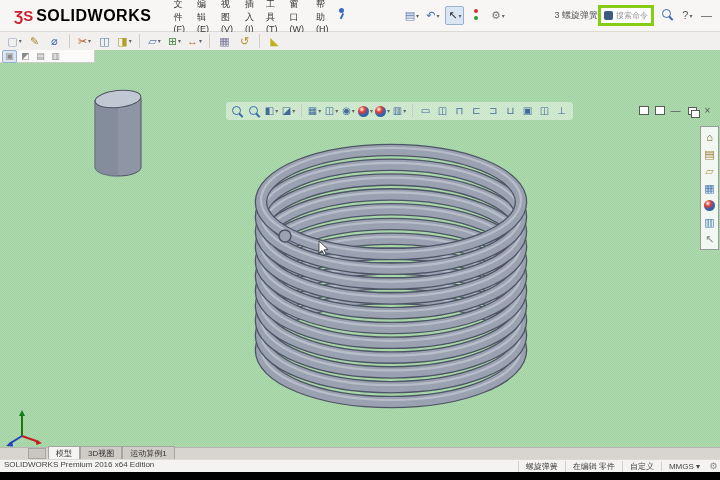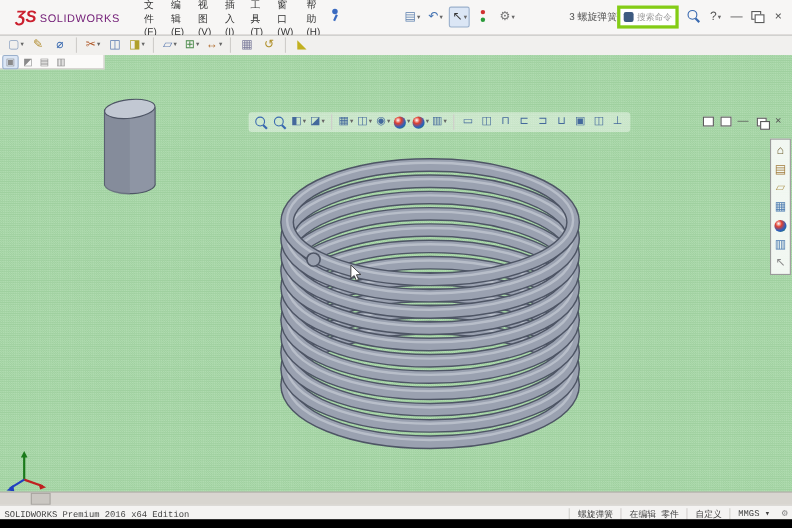--- a/index.html
+++ b/index.html
@@ -5,22 +5,22 @@
   html,body{margin:0;padding:0;}
   body{width:720px;height:480px;position:relative;overflow:hidden;
        font-family:"Liberation Sans","DejaVu Sans",sans-serif;
        background:#000;-webkit-font-smoothing:antialiased;}
   .abs{position:absolute;}
 
   
   #titlebar{left:0;top:0;width:720px;height:31px;background:#f7f6f5;
             border-bottom:1px solid #dcdad7;display:flex;align-items:center;}
   #logo{display:flex;align-items:baseline;margin-left:14px;cursor:default;}
-  #logo .mark{color:#cb1f2e;font-weight:bold;font-style:italic;font-size:15px;margin-right:3px;}
-  #logo .word{color:#701a75;font-weight:normal;font-size:10px;letter-spacing:.5px;}
+  #logo .mark{color:#cb1f2e;font-weight:bold;font-size:15px;margin-right:3px;}
+  #logo .word{color:#000000;font-weight:bold;font-size:16px;letter-spacing:.5px;}
   #menus{display:flex;margin-left:16px;}
   #menus .menu-item{font-size:9px;color:#333;padding:3px 6px;cursor:default;}
   .ic{display:inline-flex;align-items:center;justify-content:center;
       width:17px;height:17px;font-size:11px;line-height:1;position:relative;cursor:default;}
   .ic .caret{font-style:normal;font-size:6px;color:#666;margin-left:1px;}
   .ic.active{background:#dbe6f5;border:1px solid #9ab0cc;border-radius:2px;}
   .sep{width:1px;height:14px;background:#cfcdca;margin:0 3px;display:inline-block;}
   #quick-tools{display:flex;align-items:center;margin-left:52px;gap:4px;}
   #doc-title{font-size:9px;color:#555;margin-left:48px;white-space:nowrap;}
   #search-box{margin-left:auto;display:flex;align-items:center;width:64px;height:15px;
@@ -76,21 +76,21 @@
   #taskpane .ic{width:14px;height:14px;font-size:11px;}
 
   
   #tabbar{left:0;top:447px;width:720px;height:12px;background:#d8d5d0;border-top:1px solid #b9b6b1;
           display:flex;align-items:flex-end;}
   #tab-scrollbox{width:16px;height:9px;background:#cac7c2;border:1px solid #a8a5a0;margin:0 2px 1px 28px;}
   #tabbar .doc-tab{font-size:8px;color:#333;padding:1px 7px 1px;border:1px solid #a8a5a0;border-bottom:none;
                    background:#cfccc7;white-space:nowrap;cursor:default;}
   #tabbar .doc-tab.active{background:#f5f4f2;}
   #statusbar{left:0;top:459px;width:720px;height:13px;background:#f4f3f2;border-top:1px solid #dcdad7;
-             display:flex;align-items:flex-end;font-size:8px;color:#444;font-family:Liberation Mono, monospace;}
+             display:flex;align-items:flex-start;font-size:8px;color:#444;}
   #status-left{margin-left:4px;white-space:nowrap;}
   #status-right{margin-left:auto;display:flex;align-items:center;gap:0;}
   #status-right .seg{padding:0 7px;border-left:1px solid #d2d0cd;white-space:nowrap;}
   #status-right .ic{width:13px;height:12px;font-size:9px;color:#777;}
   #black-band{left:0;top:472px;width:720px;height:8px;background:#000;}
 
   svg{display:block;}
 </style>
 </head>
 <body>
@@ -257,20 +257,25 @@
       <span class="ic" style="color: rgb(176, 154, 90);">▱</span>
       <span class="ic" style="color: rgb(74, 122, 176);">▦</span>
       <span class="ic ic-ball"></span>
       <span class="ic" style="color: rgb(74, 122, 176);">▥</span>
       <span class="ic" style="color: rgb(136, 136, 136);">↖</span>
     </div>
 </div>
 
 <div id="tabbar" class="abs">
   <div id="tab-scrollbox"></div>
+  <div style="display:flex;">
+      <span class="doc-tab active">模型</span>
+      <span class="doc-tab">3D视图</span>
+      <span class="doc-tab">运动算例1</span>
+    </div>
 </div>
 
 <div id="statusbar" class="abs">
   <span id="status-left">SOLIDWORKS Premium 2016 x64 Edition</span>
   <div id="status-right">
     <span class="seg">螺旋弹簧</span>
     <span class="seg">在编辑 零件</span>
     <span class="seg">自定义</span>
     <span class="seg">MMGS ▾</span>
     <span><span class="ic" style="color: rgb(136, 136, 136);">⚙</span></span>

